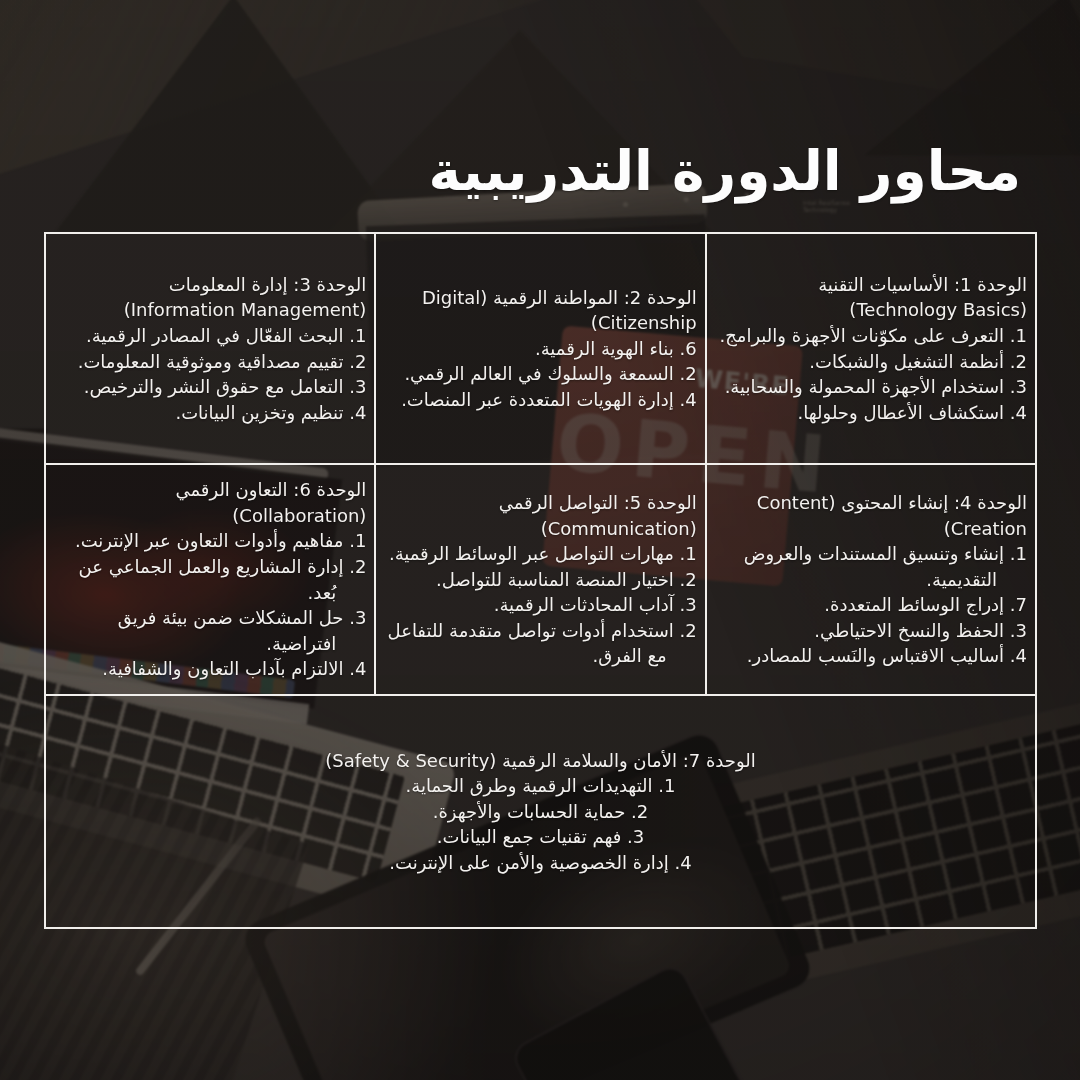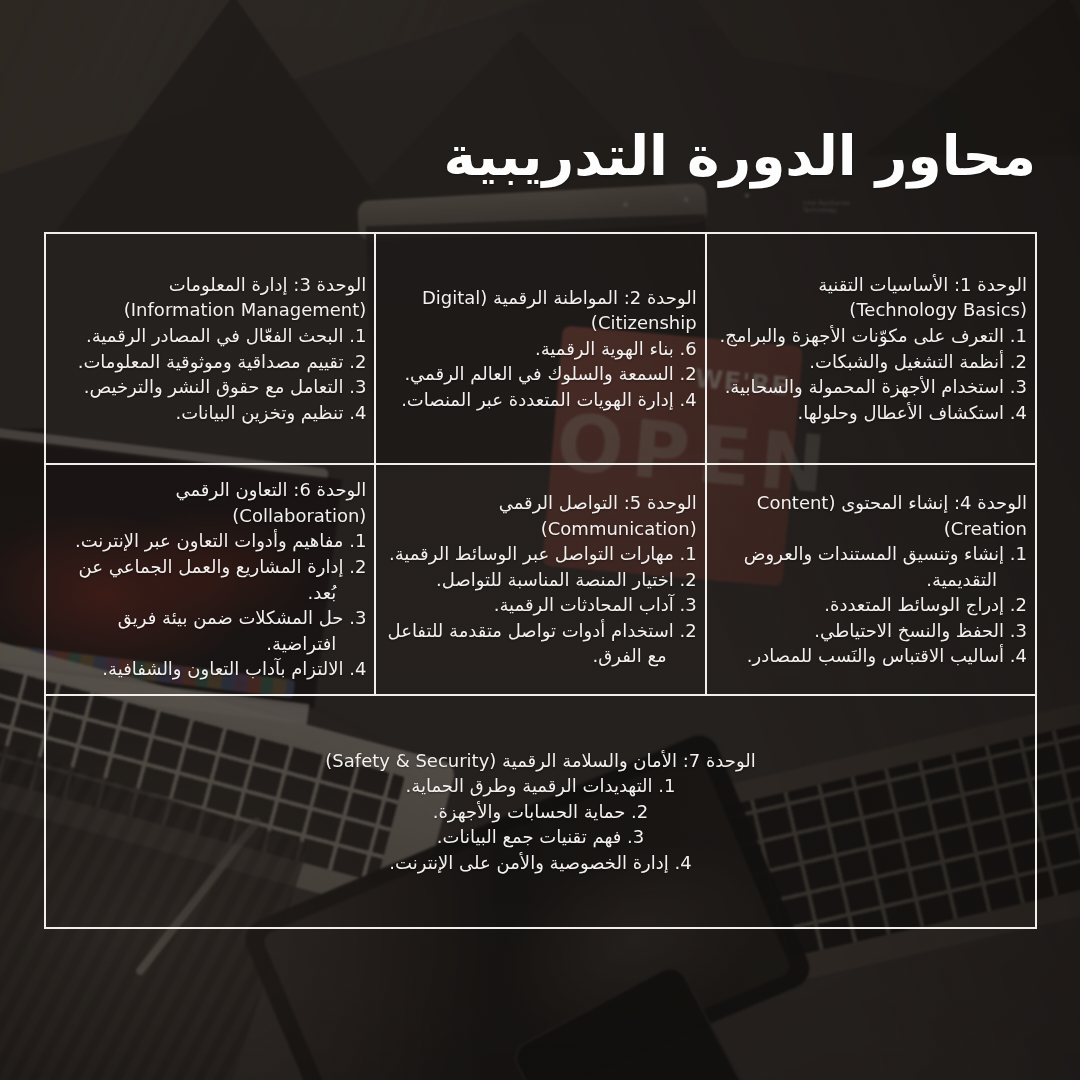--- a/index.html
+++ b/index.html
@@ -58,21 +58,21 @@
   .phone{left:560px;top:985px;width:185px;height:260px;border-radius:18px;transform:rotate(-28deg);
     background:#0d0c0b;opacity:.92;border:2px solid #242020;}
   .desk-light{inset:0;background:radial-gradient(50% 35% at 12% 86%,rgba(120,105,88,.26),rgba(120,105,88,0) 70%);}
   .desk-dark{inset:0;background:linear-gradient(250deg,rgba(12,10,9,.5),rgba(12,10,9,0) 40%);}
   .overlay{position:absolute;inset:0;z-index:2;
     background:radial-gradient(120% 120% at 50% 40%,rgba(10,9,8,0) 45%,rgba(10,9,8,.38) 100%),
                linear-gradient(rgba(26,22,20,.30),rgba(26,22,20,.38));}
   
   .content{position:absolute;inset:0;z-index:3;}
   .title{
-    position:absolute;top:124px;right:44px;margin:0;
+    position:absolute;top:124px;right:44px;margin:15px;
     font-size:55px;font-weight:700;color:#fdfdfd;direction:rtl;
     letter-spacing:0;text-shadow:0 1px 2px rgba(0,0,0,.35);
   }
   .grid{
     position:absolute;left:44px;top:232px;width:991px;height:695px;
     display:grid;grid-template-columns:1fr 1fr 1fr;grid-template-rows:231px 231px 1fr;
     direction:rtl;border:1px solid #f1efec;
   }
   .cell{
     border:1px solid #f1efec;
@@ -150,21 +150,21 @@
         <div class="heading">الوحدة 3: إدارة المعلومات (Information Management)</div>
         <div class="item">1. البحث الفعّال في المصادر الرقمية.</div>
         <div class="item">2. تقييم مصداقية وموثوقية المعلومات.</div>
         <div class="item">3. التعامل مع حقوق النشر والترخيص.</div>
         <div class="item">4. تنظيم وتخزين البيانات.</div>
       </div>
 
       <div class="cell">
         <div class="heading">الوحدة 4: إنشاء المحتوى (Content Creation)</div>
         <div class="item">1. إنشاء وتنسيق المستندات والعروض التقديمية.</div>
-        <div class="item">2. إدراج الوسائط المتعددة.</div>
+        <div class="item">7. إدراج الوسائط المتعددة.</div>
         <div class="item">3. الحفظ والنسخ الاحتياطي.</div>
         <div class="item">4. أساليب الاقتباس والنَسب للمصادر.</div>
       </div>
 
       <div class="cell">
         <div class="heading">الوحدة 5: التواصل الرقمي (Communication)</div>
         <div class="item">1. مهارات التواصل عبر الوسائط الرقمية.</div>
         <div class="item">2. اختيار المنصة المناسبة للتواصل.</div>
         <div class="item">3. آداب المحادثات الرقمية.</div>
         <div class="item">2. استخدام أدوات تواصل متقدمة للتفاعل مع الفرق.</div>

